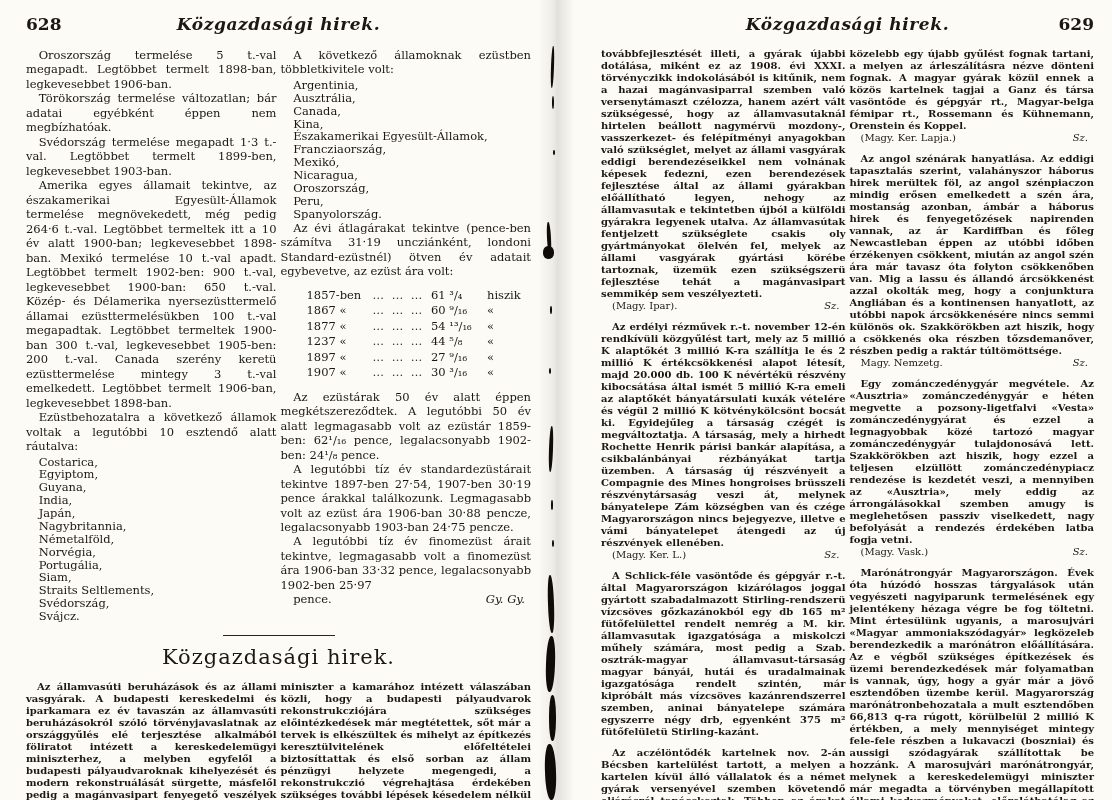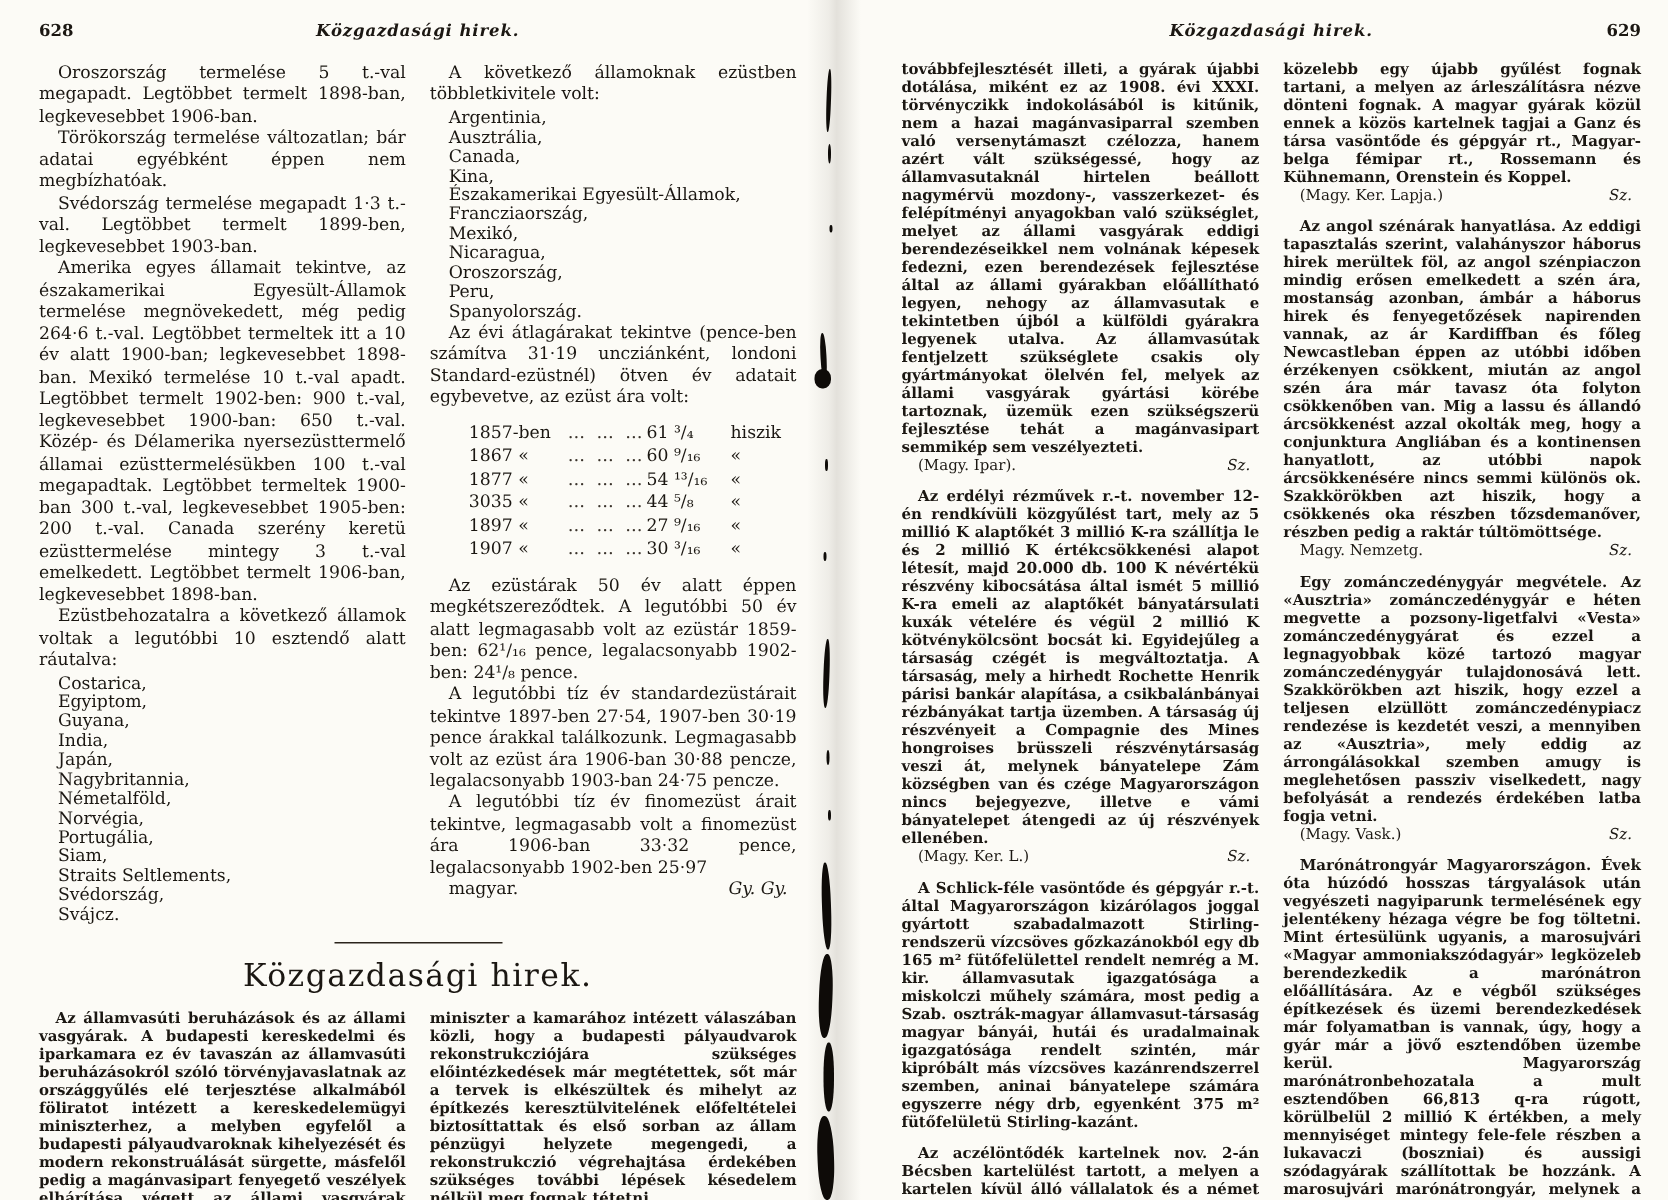--- a/index.html
+++ b/index.html
@@ -5,26 +5,26 @@
   html,body{margin:0;padding:0;}
   body{width:1112px;height:800px;background:#fbfaf5;}
   .spread{position:relative;width:1112px;height:800px;overflow:hidden;
           background:#fcfbf6;color:#1b1712;
           font-family:"DejaVu Serif","Liberation Serif",serif;}
   .page{position:absolute;top:0;height:800px;box-sizing:border-box;overflow:hidden;}
   .page-left{left:0;width:545px;padding:14px 14px 0 26px;}
   .page-right{left:575px;width:537px;padding:14px 18px 0 26px;}
 
   .pagehead{display:grid;grid-template-columns:1fr auto 1fr;align-items:baseline;
-            font-size:11px;font-weight:bold;margin-bottom:14px;}
+            font-size:17px;font-weight:bold;margin-bottom:14px;}
   .pagehead .num-l{justify-self:start;}
   .pagehead .num-r{justify-self:end;}
   .runhead{font-style:italic;letter-spacing:.6px;justify-self:center;}
 
-  .cols{display:flex;gap:16px;}
+  .cols{display:flex;gap:4px;}
   .col{flex:1;min-width:0;text-align:justify;}
 
   .article{font-size:11.5px;line-height:1.26;}
   .article p{margin:0;text-indent:1.1em;}
   .clist{white-space:pre-line;text-indent:0;padding-left:1.1em;line-height:1.12;margin:2px 0 0 0;text-align:left;}
 
   .ptable{margin:9px 4px 9px 26px;font-size:11.5px;line-height:1.35;}
   .prow{display:grid;grid-template-columns:66px 1fr 56px 40px;align-items:baseline;}
   .prow .dots{overflow:hidden;white-space:nowrap;letter-spacing:2px;color:#3a332b;padding-right:6px;}
   .prow .val{white-space:nowrap;}
@@ -108,21 +108,21 @@
               <span class="val">60 ⁹/₁₆</span>
               <span>«</span>
           </div>
           <div class="prow">
             <span>1877 «</span>
               <span class="dots">… … … …</span>
               <span class="val">54 ¹³/₁₆</span>
               <span>«</span>
           </div>
           <div class="prow">
-            <span>3035 «</span>
+            <span>1237 «</span>
               <span class="dots">… … … …</span>
               <span class="val">44 ⁵/₈</span>
               <span>«</span>
           </div>
           <div class="prow">
             <span>1897 «</span>
               <span class="dots">… … … …</span>
               <span class="val">27 ⁹/₁₆</span>
               <span>«</span>
           </div>
@@ -131,21 +131,21 @@
               <span class="dots">… … … …</span>
               <span class="val">30 ³/₁₆</span>
               <span>«</span>
           </div>
         </div>
 
         <p>Az ezüstárak 50 év alatt éppen megkétszereződtek. A legutóbbi 50 év alatt legmagasabb volt az ezüstár 1859-ben: 62¹/₁₆ pence, legalacsonyabb 1902-ben: 24¹/₈ pence.</p>
         <p>A legutóbbi tíz év standardezüstárait tekintve 1897-ben 27·54, 1907-ben 30·19 pence árakkal találkozunk. Legmagasabb volt az ezüst ára 1906-ban 30·88 pencze, legalacsonyabb 1903-ban 24·75 pencze.</p>
         <p>A legutóbbi tíz év finomezüst árait tekintve, legmagasabb volt a finomezüst ára 1906-ban 33·32 pence, legalacsonyabb 1902-ben 25·97</p>
         <div class="srcline">
-          <span>magyar.</span>
+          <span>pence.</span>
           <span class="sig">Gy. Gy.</span>
         </div>
       </div>
     </div>
 
     <hr class="sectionrule">
     <h1 class="sectiontitle">Közgazdasági hirek.</h1>
 
     <div class="cols news">
       <div class="col">

